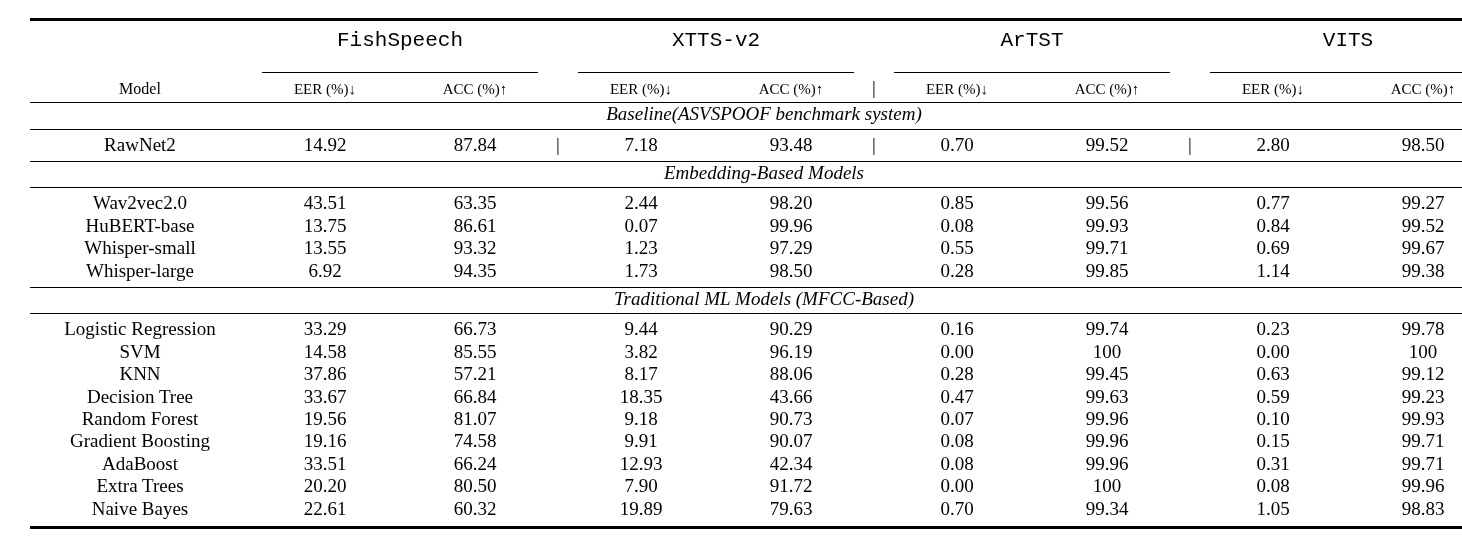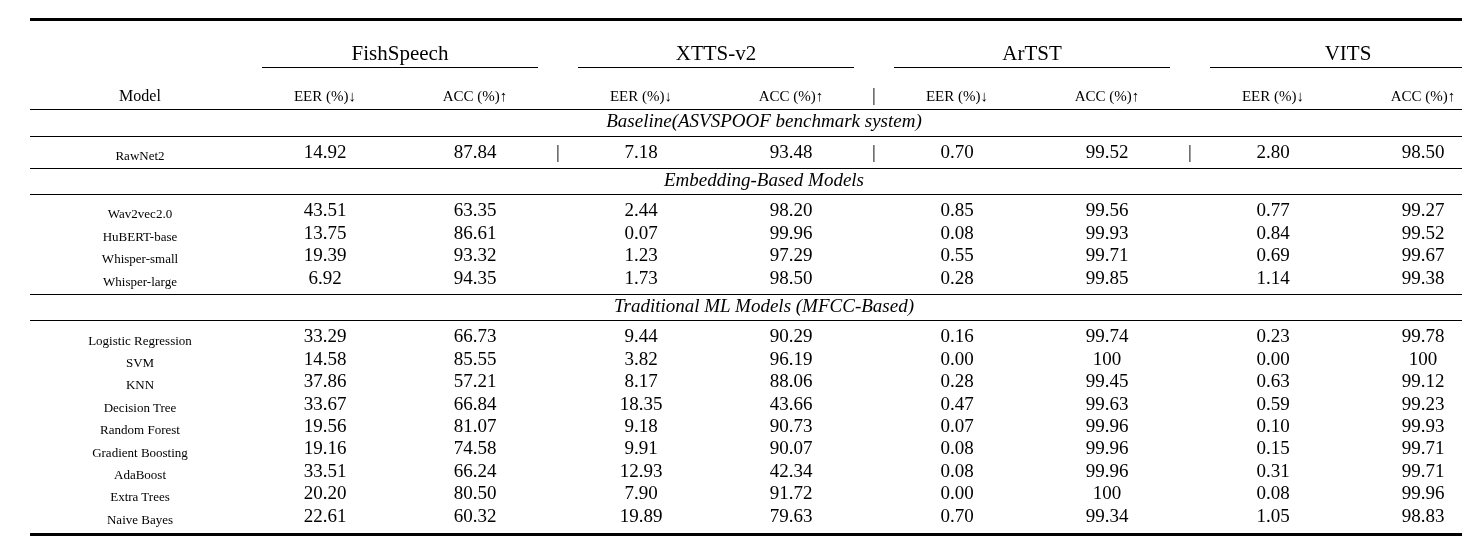--- a/index.html
+++ b/index.html
@@ -48,22 +48,23 @@
     vertical-align: middle;
   }
   .grouphdr {
     font-weight: bold;
     font-size: 21px;
     padding-bottom: 1px;
   }
   .grouphdr .grp-inner {
     display: block;
     border-bottom: 1.1px solid #000;
-    padding-bottom: 1px;
-    margin: 16px 12px;
+    padding-bottom: 18px;
+    margin: 4px 12px;
+    font-family: Liberation Mono, monospace;
   }
   .subhdr {
     font-weight: bold;
     font-size: 15px;
     padding-bottom: 3px;
     white-space: nowrap;
   }
   .sep {
     width: 14px;
     font-size: 19px;
@@ -76,21 +77,21 @@
   .section-title td {
     font-style: italic;
     font-size: 19px;
     text-align: center;
     padding: 5px 0 5px 0;
   }
   .rowlabel {
     text-align: left;
     padding-left: 4px;
     white-space: nowrap;
-    font-size: 13px;
+    font-size: 19px;
     font-family: Liberation Serif, serif;
   }
   .b { font-weight: bold; }
   .spacer-sm td { height: 4px; }
   .spacer-xs td { height: 2px; }
 </style>
 </head>
 <body>
 
 <div class="page">
@@ -208,21 +209,21 @@
           <td class="b">99.96</td>
           <td class="sep"></td>
           <td class="">0.08</td>
           <td class="">99.93</td>
           <td class="sep"></td>
           <td class="">0.84</td>
           <td class="">99.52</td>
         </tr>
         <tr>
           <td class="rowlabel">Whisper-small</td>
-          <td class="">19.39</td>
+          <td class="">13.55</td>
           <td class="">93.32</td>
           <td class="sep"></td>
           <td class="">1.23</td>
           <td class="">97.29</td>
           <td class="sep"></td>
           <td class="">0.55</td>
           <td class="">99.71</td>
           <td class="sep"></td>
           <td class="">0.69</td>
           <td class="">99.67</td>

